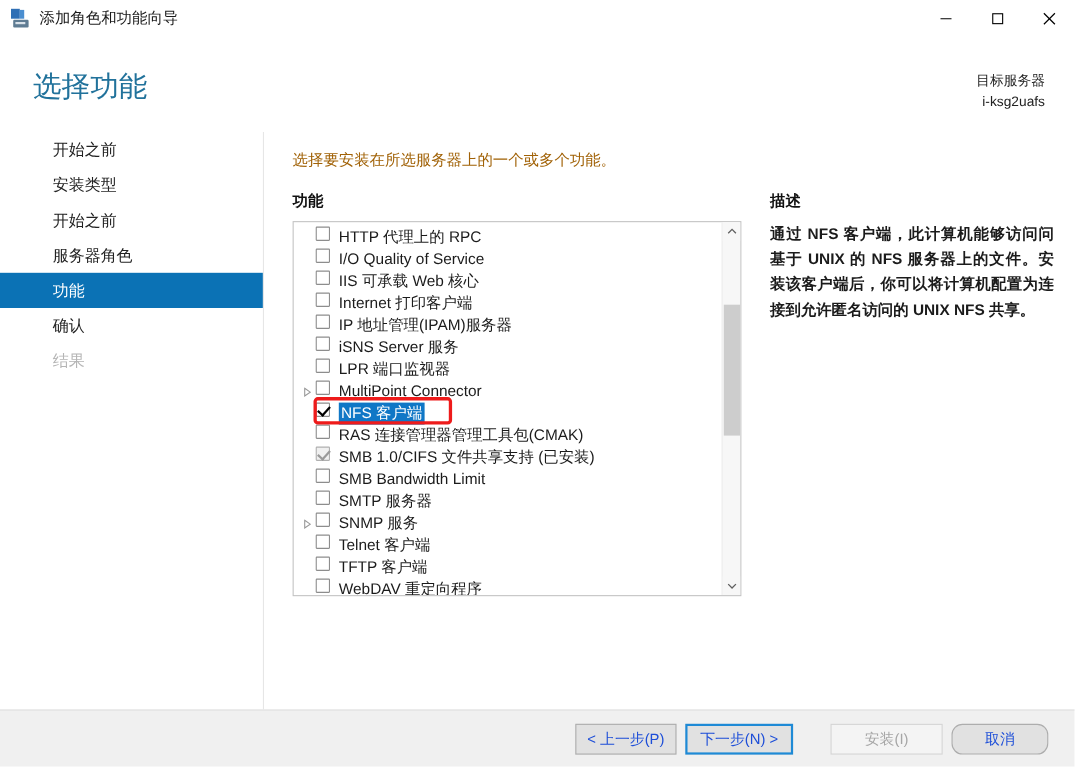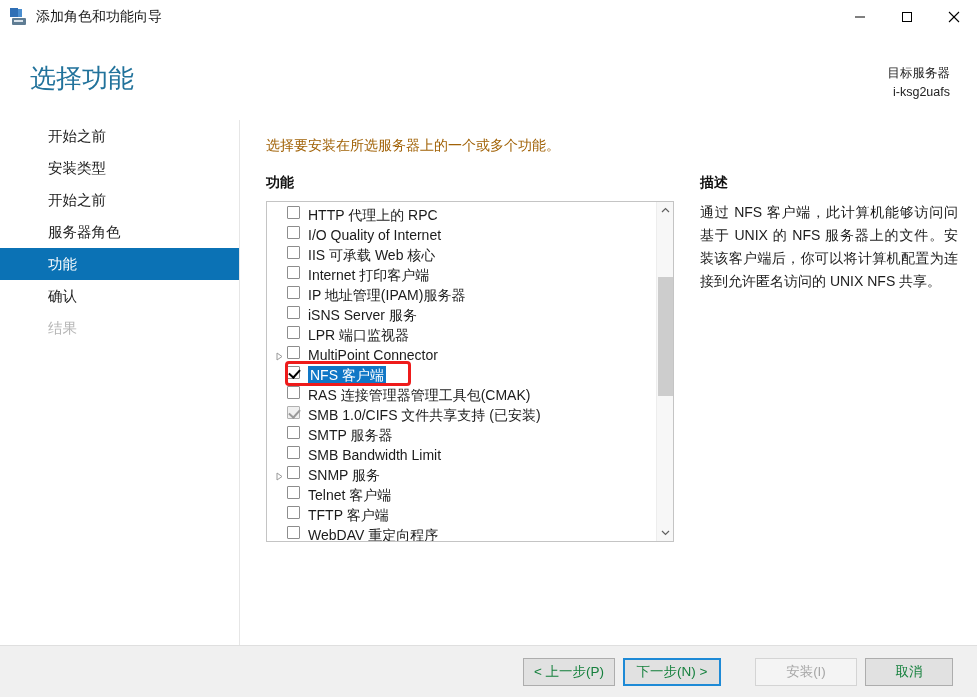--- a/index.html
+++ b/index.html
@@ -246,20 +246,21 @@
     position: absolute; left: 1px;
     width: 15px;
     background: #cdcdcd;
     cursor: default;
   }
 
   
   .descbox {
     position: absolute; left: 460px; top: 81px;
     width: 258px;
+    font-weight: bold;
   }
   .desc-text {
     font-size: 14px;
     color: #1b1b1b;
     line-height: 23px;
     text-align: justify;
     white-space: pre-wrap;
   }
 
   
@@ -269,39 +270,39 @@
     background: #f0f0f0;
     border-top: 1px solid #dfdfdf;
   }
   .btn {
     position: absolute; top: 12px;
     height: 28px;
     background: #e1e1e1;
     border: 1px solid #adadad;
     font-family: "Liberation Sans", "DejaVu Sans", sans-serif;
     font-size: 13.5px;
-    color: #15803d;
+    color: #1d4ed8;
     cursor: default;
     display: flex; align-items: center; justify-content: center;
     white-space: nowrap;
     padding: 0;
   }
   .btn.default {
     border: 2px solid #1e8ad6;
     background: #e1e1e1;
   }
   .btn.disabled {
     background: #f4f4f4;
     border-color: #d4d4d4;
     color: #a6a6a6;
   }
   #btn-prev   { left: 523px; width: 92px; }
   #btn-next   { left: 623px; width: 98px; }
   #btn-install{ left: 755px; width: 102px; }
-  #btn-cancel { left: 865px; width: 88px; }
+  #btn-cancel { left: 865px; width: 88px; border-radius: 10px; }
 </style>
 </head>
 <body>
 
 <div id="app">
 
   <div class="titlebar">
     <div class="app-icon">
       <div class="srv-top"></div>
       <div class="srv-top2"></div>
@@ -374,21 +375,21 @@
       <div class="listbox">
         <div class="list-scroll" id="featlist">
             <div class="feat-row">
               <span class="expander"></span>
               <span class="cbox"></span>
               <span class="feat-label">HTTP 代理上的 RPC</span>
             </div>
             <div class="feat-row">
               <span class="expander"></span>
               <span class="cbox"></span>
-              <span class="feat-label">I/O Quality of Internet</span>
+              <span class="feat-label">I/O Quality of Service</span>
             </div>
             <div class="feat-row">
               <span class="expander"></span>
               <span class="cbox"></span>
               <span class="feat-label">IIS 可承载 Web 核心</span>
             </div>
             <div class="feat-row">
               <span class="expander"></span>
               <span class="cbox"></span>
               <span class="feat-label">Internet 打印客户端</span>
@@ -428,26 +429,26 @@
               <span class="feat-label">RAS 连接管理器管理工具包(CMAK)</span>
             </div>
             <div class="feat-row">
               <span class="expander"></span>
               <span class="cbox installed"></span>
               <span class="feat-label">SMB 1.0/CIFS 文件共享支持 (已安装)</span>
             </div>
             <div class="feat-row">
               <span class="expander"></span>
               <span class="cbox"></span>
+              <span class="feat-label">SMB Bandwidth Limit</span>
+            </div>
+            <div class="feat-row">
+              <span class="expander"></span>
+              <span class="cbox"></span>
               <span class="feat-label">SMTP 服务器</span>
-            </div>
-            <div class="feat-row">
-              <span class="expander"></span>
-              <span class="cbox"></span>
-              <span class="feat-label">SMB Bandwidth Limit</span>
             </div>
             <div class="feat-row">
               <span class="expander">
                 <svg width="7" height="9" viewBox="0 0 7 9">
                   <polygon points="1,1 6,4.5 1,8" fill="none" stroke="#9a9a9a" stroke-width="1"></polygon>
                 </svg>
               </span>
               <span class="cbox"></span>
               <span class="feat-label">SNMP 服务</span>
             </div>

